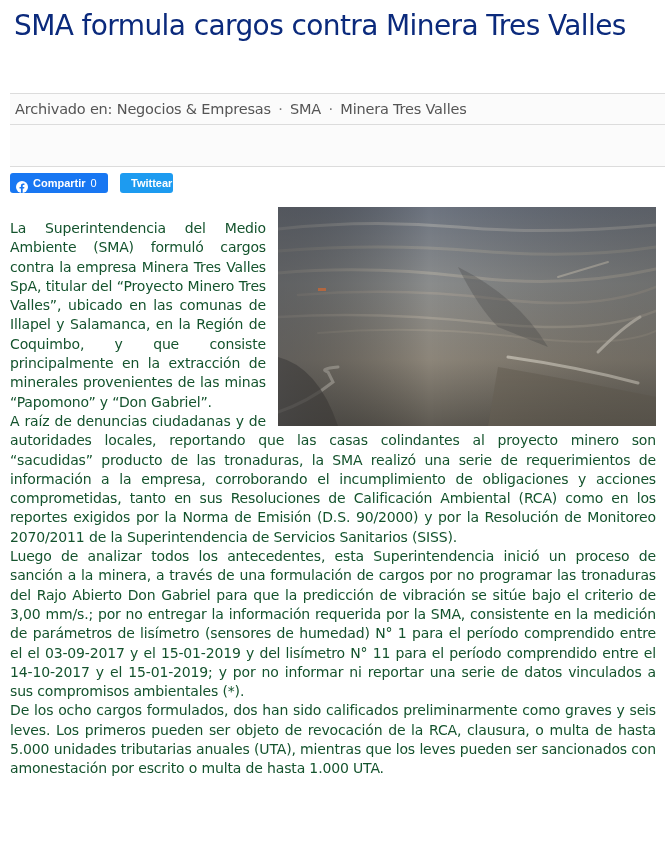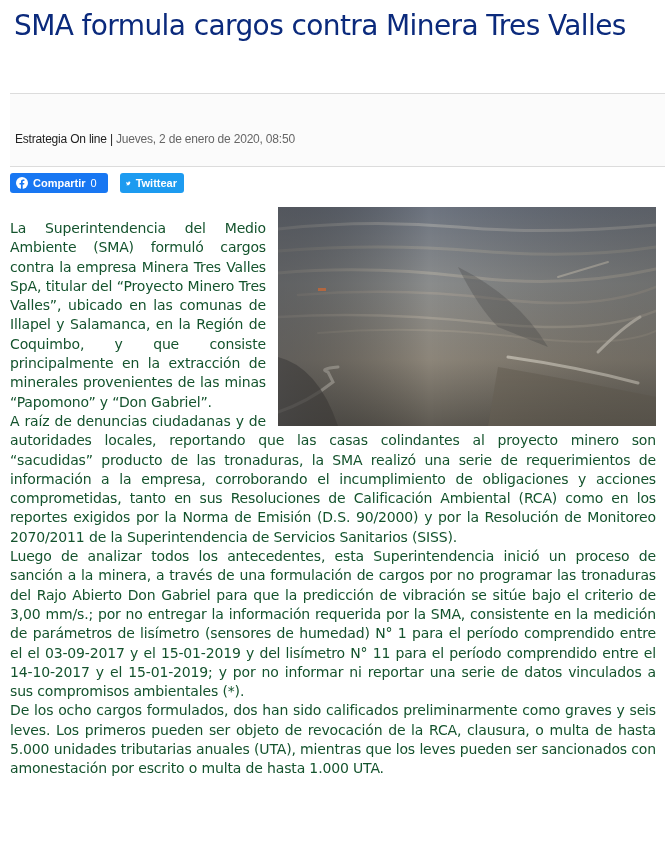--- a/index.html
+++ b/index.html
@@ -78,22 +78,22 @@
     font-family: "Liberation Sans", sans-serif;
     font-weight: bold;
     font-size: 11px;
     line-height: 20px;
     display: flex;
     align-items: center;
     box-sizing: border-box;
     padding: 0 7px 0 6px;
     cursor: pointer;
   }
-  .share.fb { left: 10px; width: 98px; background: #1877f2; }
-  .share.tw { left: 120px; width: 64px; background: #1d9bf0; }
+  .share.fb { left: 10px; width: 98px; background: #1877f2; align-items: flex-end; }
+  .share.tw { left: 120px; width: 53px; background: #1d9bf0; }
   .share .count { font-weight: normal; margin-left: 5px; }
   .share svg { display: block; margin-right: 5px; }
 
   .article {
     position: absolute;
     left: 10px;
     top: 219px;
     width: 646px;
     font-family: "DejaVu Sans", sans-serif;
     font-size: 14px;
@@ -110,24 +110,27 @@
     margin: -12px 0 4px 12px;
     display: block;
   }
 </style>
 </head>
 <body>
 
 <h1 class="title">SMA formula cargos contra Minera Tres Valles</h1>
 
 <div class="meta-box">
-  <div class="byline">
-    <span class="source">Estrategia On line</span>
-    <span class="bar">|</span>
-    <span class="date">Jueves, 2 de enero de 2020, 08:50</span>
+  <div class="tags-row">
+    <span>Archivado en:</span>
+    <a class="tag">Negocios &amp; Empresas</a>
+    <span class="sep">·</span>
+    <a class="tag">SMA</a>
+    <span class="sep">·</span>
+    <a class="tag">Minera Tres Valles</a>
   </div>
 </div>
 
 <div class="share fb">
   <svg width="12" height="12" viewBox="0 0 24 24">
     <circle cx="12" cy="12" r="12" fill="#ffffff"></circle>
     <path d="M13.4 24V15.2h2.9l.45-3.4h-3.35V9.7c0-.98.28-1.65 1.68-1.65h1.8V5.02c-.31-.04-1.38-.13-2.62-.13-2.6 0-4.37 1.58-4.37 4.5v2.44H7v3.4h2.9V24z" fill="#1877f2"></path>
   </svg>
   <span>Compartir</span>
   <span class="count">0</span>

